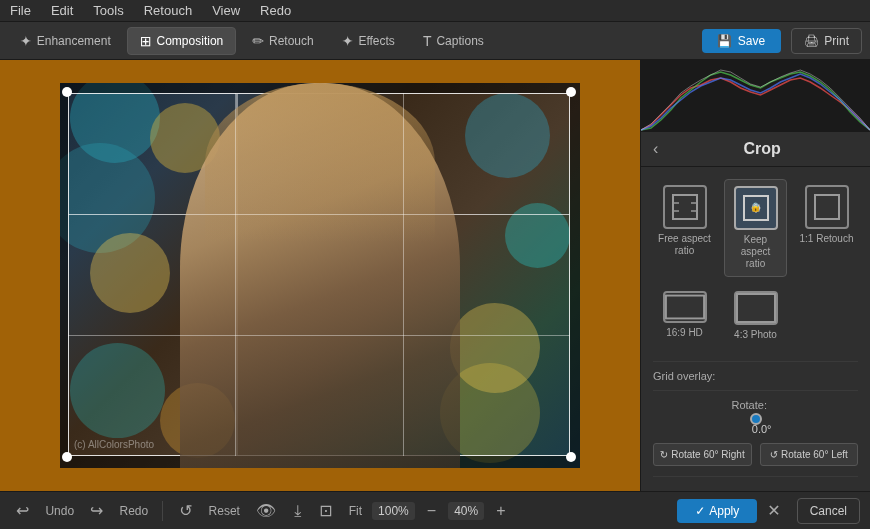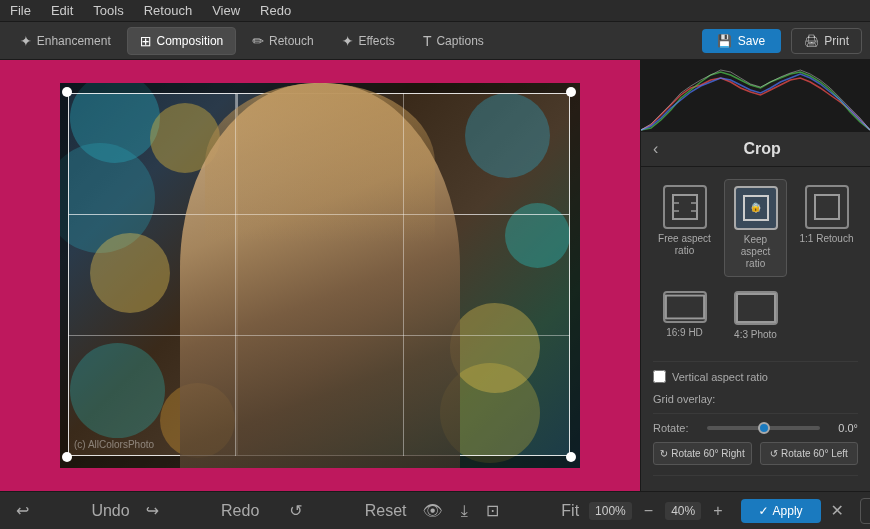--- a/index.html
+++ b/index.html
@@ -97,21 +97,21 @@
 
     
     .main-area {
       display: flex;
       height: calc(529px - 22px - 38px - 38px);
     }
 
     
     .canvas-area {
       flex: 1;
-      background: #be185d;
+      background: #a16207;
       position: relative;
       overflow: hidden;
       display: flex;
       align-items: center;
       justify-content: center;
       text-align: center;
     }
 
     .photo-container {
       position: relative;
@@ -303,20 +303,21 @@
       padding: 3px 4px;
       border-radius: 3px;
     }
 
     
     .slider-row {
       display: flex;
       align-items: center;
       gap: 6px;
       margin-bottom: 8px;
+      flex-direction: column;
     }
     .slider-label { color: #aaa; font-size: 11px; min-width: 48px; }
     .slider-track {
       flex: 1;
       height: 4px;
       background: #555;
       border-radius: 2px;
       position: relative;
     }
     .slider-thumb {
@@ -371,23 +372,22 @@
       color: #aaa;
       cursor: pointer;
       padding: 3px 6px;
       border-radius: 3px;
       font-size: 16px;
       display: flex;
       align-items: center;
     }
     .bottom-label {
       color: #aaa;
-      font-size: 16px;
+      font-size: 12px;
       padding: 3px 4px;
-      margin-left: 46px;
     }
     .bottom-spacer { flex: 1; }
     .zoom-value {
       color: #ccc;
       font-size: 12px;
       padding: 2px 6px;
       background: #3a3a3a;
       border-radius: 3px;
     }
     .apply-btn {
@@ -598,24 +598,20 @@
             <svg width="40" height="30" viewBox="0 0 40 30">
               <rect x="1" y="1" width="38" height="28" fill="none" stroke="#999" stroke-width="2"></rect>
             </svg>
           </div>
           <span class="crop-label">4:3 Photo</span>
         </div>
       </div>
 
       <div class="divider"></div>
 
-      <div class="checkbox-row">
-        <input type="checkbox" id="vert-aspect" style="">
-        <label class="checkbox-label" for="vert-aspect">Vertical aspect ratio</label>
-      </div>
 
       <div class="control-row">
         <span class="control-label">Grid overlay:</span>
       </div>
 
       <div class="divider"></div>
 
       <div class="slider-row">
         <span class="slider-label">Rotate:</span>
         <div class="slider-track">

